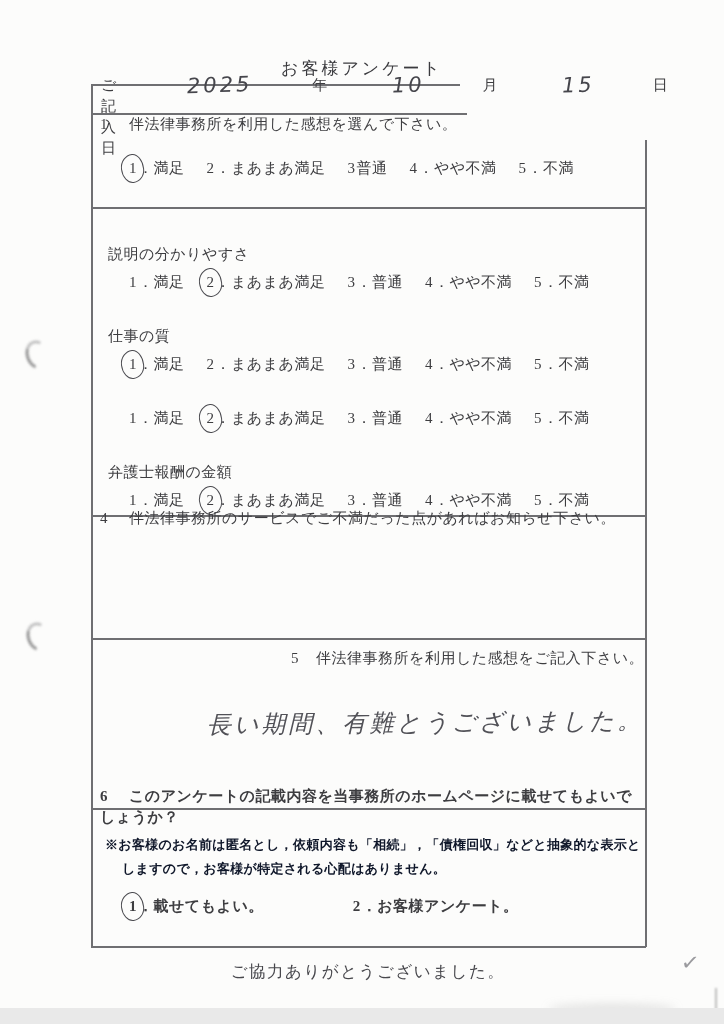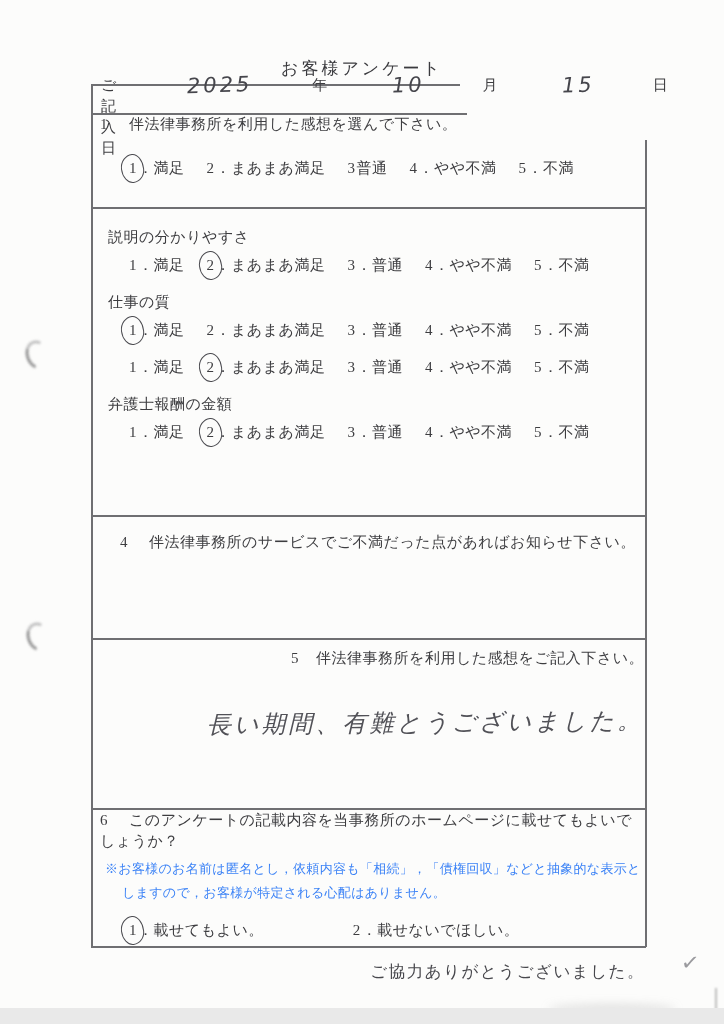--- a/index.html
+++ b/index.html
@@ -8,21 +8,21 @@
   .page {
     position:relative; width:724px; height:1008px; overflow:hidden;
     background:#fcfcfb; color:#3d3d40;
   }
   
   .title {
     position:absolute; top:57px; left:0; width:724px; text-align:center;
     font-size:17px; letter-spacing:3px; color:#3a3a3e;
   }
   .footer {
-    position:absolute; top:961px; left:91px; width:554px; text-align:right;
+    position:absolute; top:961px; left:91px; width:554px; text-align:center;
     font-size:16.5px; letter-spacing:1.5px; color:#47474c;
   }
   .checkmark {
     position:absolute; left:681px; top:950px; font-size:22px; color:#9a9a9e;
     transform:rotate(6deg); font-family:"DejaVu Sans",sans-serif;
   }
   
   .hline,.vline { position:absolute; background:#6f6f72; }
   .l-top    { left:91px;  top:84px;  width:369px; height:1.5px; }
   .l-date   { left:91px;  top:113px; width:376px; height:1.5px; }
@@ -38,39 +38,39 @@
   .date-row { top:75px; height:26px; display:flex; align-items:flex-start; padding-left:9px;gap:48px; }
   .date-row .pr { font-size:15px; }
   .hw { font-family:"DejaVu Sans",sans-serif; font-style:italic; color:#46464c; }
   .dr-val { font-size:21px; line-height:21px; margin:0 10px 0 16px; letter-spacing:3px; transform:rotate(-2deg); }
   .dr-val.y { margin-left:22px; margin-right:12px; }
   .name-label { margin-left:26px; }
   .qline { padding:6px 0 0 8px; }
   .qnum { display:inline-block; min-width:12px; margin-right:17px; }
   .sec-q1 { top:108px; }
   .sec-q2 { top:211px; }
-  .sec-q4 { top:526px;margin-left:20px; }
+  .sec-q4 { top:502px; }
   .sec-q5 { top:642px;text-align:right; }
-  .sec-q6 { top:804px; }
+  .sec-q6 { top:780px;font-weight:bold; }
   .opts { display:flex; gap:21px; margin:23px 0 0 36px; white-space:nowrap; }
   .opts-rating { margin-top:7px; }
   .opts-q6 { gap:88px; margin-top:15px; }
-  .rating { margin-top:16px; }
+  .rating { margin-top:33px; }
   .rlabel { margin-left:16px; margin-bottom:4px; }
   .opt .num { display:inline-block; position:relative; text-align:center; min-width:10px; }
   .opt .num.circled::after {
     content:""; position:absolute; left:-7px; right:-6px; top:-4px; bottom:-4px;
     border:1.6px solid #4b4b50; border-radius:55% 45% 52% 48% / 48% 55% 45% 52%;
     transform:rotate(-7deg);
   }
   .hw-comment {
     margin:37px 0 0 38px; font-size:24px; letter-spacing:3px; line-height:34px;
     color:#515157; transform:rotate(-0.6deg); white-space:nowrap;
   }
-  .q6-note { margin:5px 0 0 0; padding-left:30px; text-indent:-17px; font-size:13px; line-height:24px; letter-spacing:0.3px; color:#3b82f6; }
+  .q6-note { margin:5px 0 0 0; padding-left:30px; text-indent:-17px; font-size:13px; line-height:24px; letter-spacing:0.3px; color:#0f172a; }
   
   .hole { position:absolute; width:24px; height:30px; border-radius:50%;
     border:3px solid transparent; border-left-color:#9a9a9a; border-top-color:#c4c4c4;
     transform:rotate(-24deg); filter:blur(1.3px); }
   .hole-1 { left:26px; top:340px; }
   .hole-2 { left:27px; top:622px; }
   .corner-v { position:absolute; left:715px; top:988px; width:2px; height:26px; background:#bdbdbd; filter:blur(0.8px); }
   .corner-h { position:absolute; left:704px; top:1012px; width:20px; height:2px; background:#c6c6c6; filter:blur(0.8px); }
   .smudge { position:absolute; left:548px; top:1004px; width:128px; height:10px; background:rgba(130,130,130,0.22); border-radius:50%; filter:blur(5px); }
 </style>
@@ -206,21 +206,21 @@
 
   <div class="block sec-q6">
     <div class="qline">
       <span class="qnum">6</span><span class="qtext">このアンケートの記載内容を当事務所のホームページに載せてもよいでしょうか？</span>
     </div>
     <div class="q6-note">※お客様のお名前は匿名とし，依頼内容も「相続」，「債権回収」などと抽象的な表示としますので，お客様が特定される心配はありません。</div>
     <div class="opts opts-q6">
 
         <span class="opt"><span class="num circled">1</span><span>．</span><span>載せてもよい。</span></span>
 
-        <span class="opt"><span class="num">2</span><span>．</span><span>載せないでほしい。</span></span>
+        <span class="opt"><span class="num">2</span><span>．</span><span>お客様アンケート。</span></span>
 
     </div>
   </div>
 
   <div class="footer">ご協力ありがとうございました。</div>
   <span class="checkmark">✓</span>
 
   <div class="hole hole-1"></div>
   <div class="hole hole-2"></div>
   <div class="corner-v"></div>

